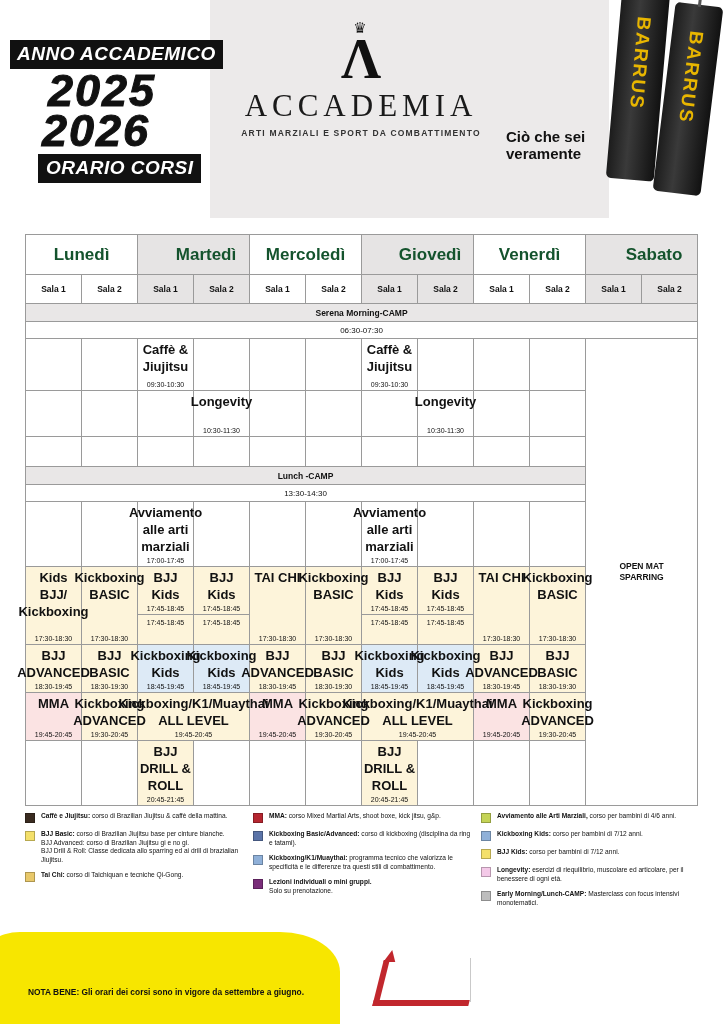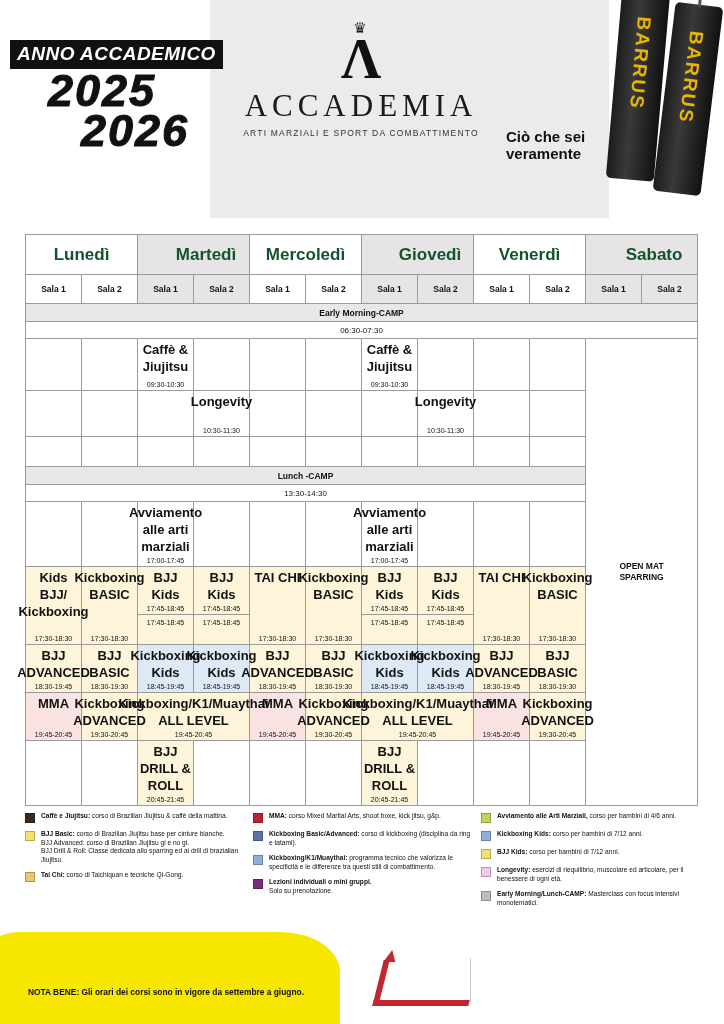--- a/index.html
+++ b/index.html
@@ -38,21 +38,21 @@
     padding: 3px 7px 4px 7px;
     font-style: italic;
   }
   .anno-year {
     display: block;
     color: #111; font-weight: bold; font-style: italic;
     font-size: 45px; line-height: 36px; letter-spacing: 2px;
     margin-left: 38px; margin-top: 4px;
     -webkit-text-stroke: 1px #111;
   }
-  .anno-year.y2 { margin-left: 71px; }
+  .anno-year.y2 { margin-left: 32px; }
   .anno-line2 {
     display: inline-block;
     background: #111; color: #fff;
     font-weight: bold; font-size: 19px; letter-spacing: 0.5px;
     padding: 3px 8px 4px 8px; margin-top: 5px; margin-left: 28px;
     font-style: italic;
   }
   .logo-block {
     position: absolute; left: 232px; top: 22px; width: 258px;
     text-align: center; z-index: 4;
@@ -61,21 +61,21 @@
   .logo-a {
     font-size: 56px; font-weight: bold; color: #111; line-height: 50px;
     font-family: "Liberation Serif", serif;
   }
   .logo-name {
     font-size: 31px; letter-spacing: 5px; color: #1a1a1a; margin-top: 4px;
     font-family: "Liberation Serif", serif;
   }
   .logo-sub {
     font-size: 8.5px; letter-spacing: 1.2px; color: #333; margin-top: 4px;
-    font-weight: normal;
+    font-weight: bold;
   }
   .tagline {
     position: absolute; right: 98px; top: 128px; width: 120px;
     text-align: left; font-weight: bold; font-size: 15px; color: #111;
     line-height: 17px; z-index: 6;
   }
   .bag {
     position: absolute; top: -10px;
     width: 48px; height: 190px;
     background: linear-gradient(90deg,#1c1c1c,#3a3a3a 40%,#111);
@@ -198,20 +198,21 @@
 <div class="page">
 
   <div class="header">
     <div class="hdr-white-left"></div>
     <div class="hdr-white-right"></div>
 
     <div class="anno-block">
       <span class="anno-line1">ANNO ACCADEMICO</span>
       <span class="anno-year">2025</span>
       <span class="anno-year y2">2026</span>
+      <span class="anno-line2">ORARIO CORSI</span>
     </div>
 
     <div class="logo-block">
       <div class="logo-crown">♛</div>
       <div class="logo-a">Λ</div>
       <div class="logo-name">ACCADEMIA</div>
       <div class="logo-sub">ARTI MARZIALI E SPORT DA COMBATTIMENTO</div>
     </div>
 
     <div class="tagline" style="white-space:pre-line">Ciò che sei
@@ -263,21 +264,21 @@
       <td class="sala">Sala 2</td>
       <td class="sala alt">Sala 1</td>
       <td class="sala alt">Sala 2</td>
       <td class="sala">Sala 1</td>
       <td class="sala">Sala 2</td>
       <td class="sala alt">Sala 1</td>
       <td class="sala alt">Sala 2</td>
     </tr>
 
     <tr class="bandrow">
-      <td colspan="12">Early Morning-CAMP</td>
+      <td colspan="12">Serena Morning-CAMP</td>
     </tr>
     <tr class="bandtime">
       <td colspan="12">06:30-07:30</td>
     </tr>
 
     <tr>
       <td class="cell c-empty"></td>
       <td class="cell c-empty"></td>
       <td class="cell c-caffe" style="height:52px">
         <div class="blk">

